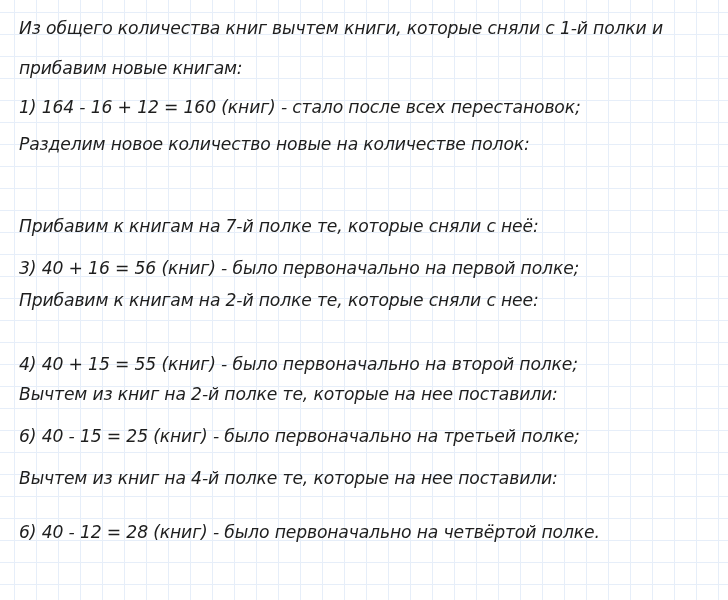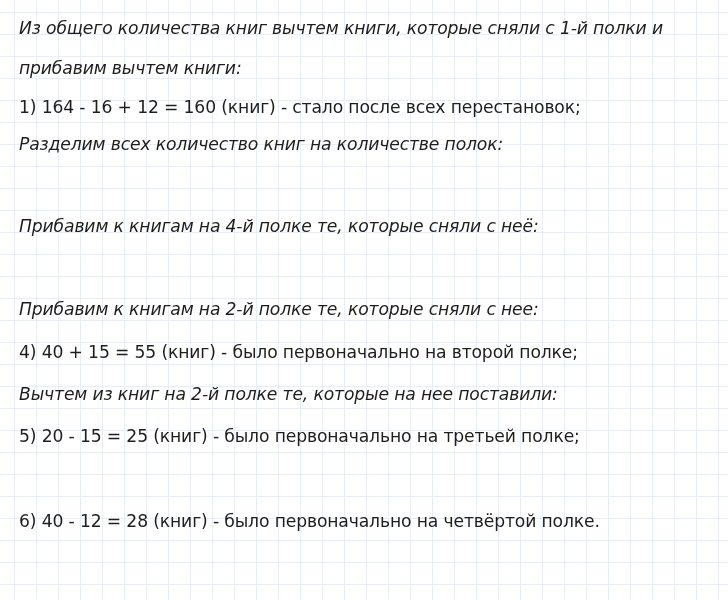--- a/index.html
+++ b/index.html
@@ -10,31 +10,33 @@
       linear-gradient(to right, #e6eef9 1px, transparent 1px),
       linear-gradient(to bottom, #e6eef9 1px, transparent 1px);
     background-size:22px 22px;
     background-position:14px 12px;
     font-family:"DejaVu Sans", sans-serif;
     color:#1e1e1e;
   }
   .doc { position:relative; width:728px; height:496px;border-radius:32px; }
   .line {
     position:absolute; left:19px; white-space:nowrap;
-    font-size:17.2px; line-height:22px; letter-spacing:-0.15px;
+    font-size:17.2px; line-height:22px; letter-spacing:-0.15px;font-style:italic;
   }
   .it { font-style:italic; }
 </style>
 </head>
 <body>
 
 <div class="doc">
   <div class="line it" style="top:17px">Из общего количества книг вычтем книги, которые сняли с 1-й полки и</div>
-  <div class="line it" style="top:57px">прибавим вычтем книги:</div>
+  <div class="line it" style="top:57px">прибавим новые книгам:</div>
   <div class="line" style="top:96px">1) 164 - 16 + 12 = 160 (книг) - стало после всех перестановок;</div>
-  <div class="line it" style="top:133px">Разделим всех количество книг на количестве полок:</div>
-  <div class="line it" style="top:215px">Прибавим к книгам на 4-й полке те, которые сняли с неё:</div>
-  <div class="line it" style="top:298px">Прибавим к книгам на 2-й полке те, которые сняли с нее:</div>
-  <div class="line" style="top:341px">4) 40 + 15 = 55 (книг) - было первоначально на второй полке;</div>
+  <div class="line it" style="top:133px">Разделим новое количество новые на количестве полок:</div>
+  <div class="line it" style="top:215px">Прибавим к книгам на 7-й полке те, которые сняли с неё:</div>
+  <div class="line" style="top:257px">3) 40 + 16 = 56 (книг) - было первоначально на первой полке;</div>
+  <div class="line it" style="top:289px">Прибавим к книгам на 2-й полке те, которые сняли с нее:</div>
+  <div class="line" style="top:353px">4) 40 + 15 = 55 (книг) - было первоначально на второй полке;</div>
   <div class="line it" style="top:383px">Вычтем из книг на 2-й полке те, которые на нее поставили:</div>
-  <div class="line" style="top:425px">5) 20 - 15 = 25 (книг) - было первоначально на третьей полке;</div>
-  <div class="line" style="top:510px">6) 40 - 12 = 28 (книг) - было первоначально на четвёртой полке.</div>
+  <div class="line" style="top:425px">6) 40 - 15 = 25 (книг) - было первоначально на третьей полке;</div>
+  <div class="line it" style="top:467px">Вычтем из книг на 4-й полке те, которые на нее поставили:</div>
+  <div class="line" style="top:521px">6) 40 - 12 = 28 (книг) - было первоначально на четвёртой полке.</div>
 </div>
 
 </body></html>

